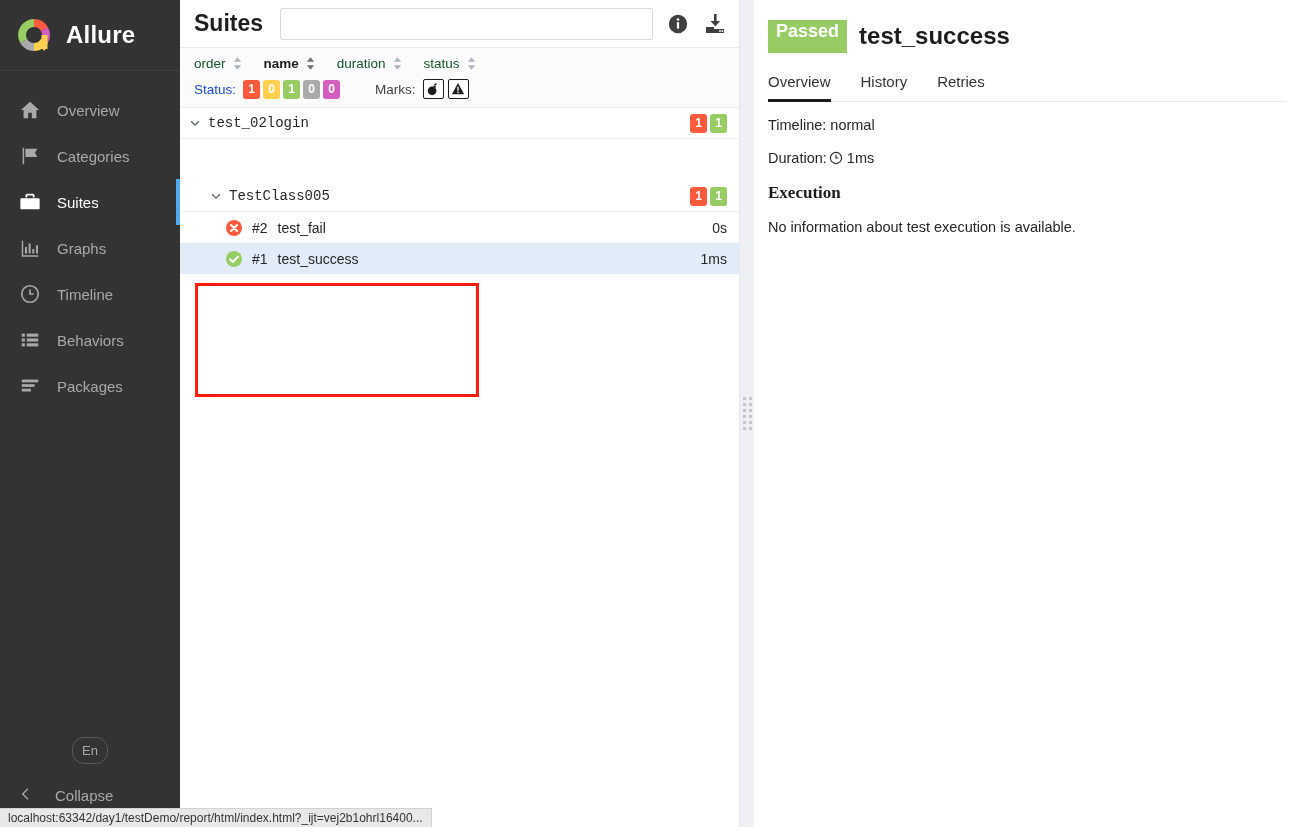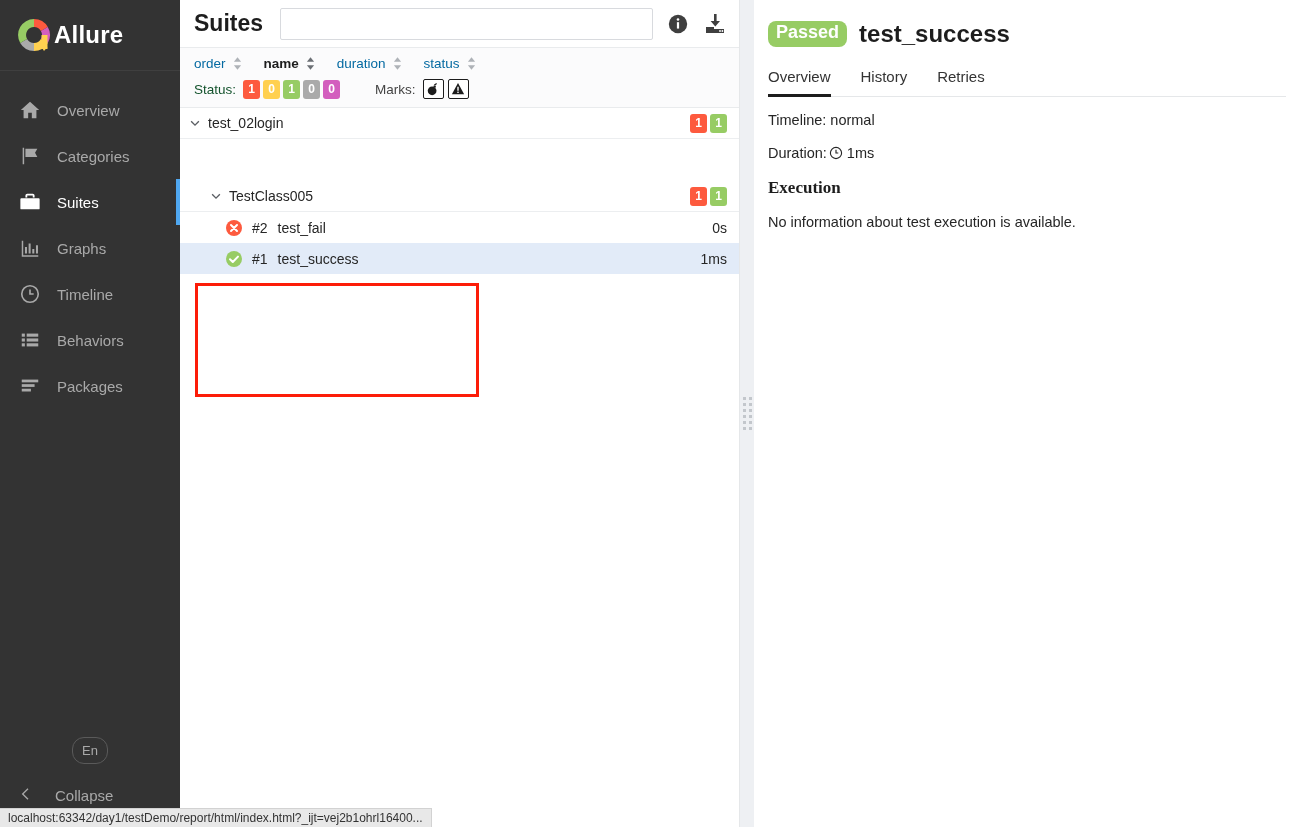--- a/index.html
+++ b/index.html
@@ -30,20 +30,21 @@
     display: flex;
     align-items: center;
     padding-left: 14px;
     border-bottom: 1px solid #3f3f3f;
   }
   .brand-logo { width: 40px; height: 40px; flex: 0 0 40px; }
   .brand-name {
     color: #ffffff;
     font-size: 24px;
     font-weight: bold;
+    margin-left: 12px;
     letter-spacing: 0.2px;
   }
   .nav { padding-top: 16px; }
   .nav-item {
     display: flex;
     align-items: center;
     height: 46px;
     padding-left: 17px;
     cursor: pointer;
     position: relative;
@@ -131,28 +132,28 @@
     border-top: 1px solid #e9ebed;
     border-bottom: 1px solid #e9ebed;
     background: #fbfbfc;
     padding: 4px 0 5px 14px;
     flex: 0 0 auto;
   }
   .sort-row { display: flex; align-items: center; height: 22px; }
   .sort-item {
     display: flex; align-items: center;
     font-size: 13.5px;
-    color: #0369a1;
+    color: #14532d;
     cursor: pointer;
     margin-right: 22px;
   }
   .sort-item.active { color: #1d1d1d; font-weight: bold; }
   .sort-arrows { margin-left: 7px; display: inline-flex; flex-direction: column; line-height: 0; }
   .filter-row { display: flex; align-items: center; height: 26px; margin-top: 2px; }
-  .filter-label { font-size: 13.5px; color: #14532d; margin-right: 7px; }
+  .filter-label { font-size: 13.5px; color: #1d4ed8; margin-right: 7px; }
   .status-chips { display: flex; gap: 3px; }
   .chip {
     width: 17px; height: 19px;
     border-radius: 3px;
     color: #fff;
     font-size: 12px;
     font-weight: bold;
     display: flex; align-items: center; justify-content: center;
     cursor: pointer;
   }
@@ -179,21 +180,21 @@
     color: #262626;
   }
   .tree-row.level1 { padding-left: 8px; }
   .tree-row.level2 { padding-left: 29px; margin-top: 42px; }
   .tree-row .caret {
     width: 14px; height: 14px;
     margin-right: 6px;
     flex: 0 0 14px;
     display: flex; align-items: center; justify-content: center;
   }
-  .tree-row .tree-name { flex: 1 1 auto; }
+  .tree-row .tree-name { flex: 1 1 auto; font-family: Liberation Mono, monospace; }
   .tree-badges { display: flex; gap: 3px; }
   .badge {
     min-width: 17px; height: 19px;
     border-radius: 3px;
     color: #fff; font-size: 12px; font-weight: bold;
     display: flex; align-items: center; justify-content: center;
     padding: 0 3px;
   }
 
   .test-row {
@@ -244,22 +245,22 @@
     height: 22px;
     cursor: pointer;
   }
   .breadcrumb .copy-icon { margin-right: 7px; display: flex; }
   .title-row { display: flex; align-items: center; margin-top: 11px; }
   .status-tag {
     background: #97cc64;
     color: #ffffff;
     font-size: 18px;
     font-weight: bold;
-    padding: 2px 8px 4px;
-    border-radius: 8px;
+    padding: 2px 8px 11px;
+    border-radius: 0;
     line-height: 1.1;
   }
   .test-title {
     font-size: 24px;
     font-weight: bold;
     color: #1d1d1d;
     margin-left: 12px;
   }
   .tabs {
     display: flex;

